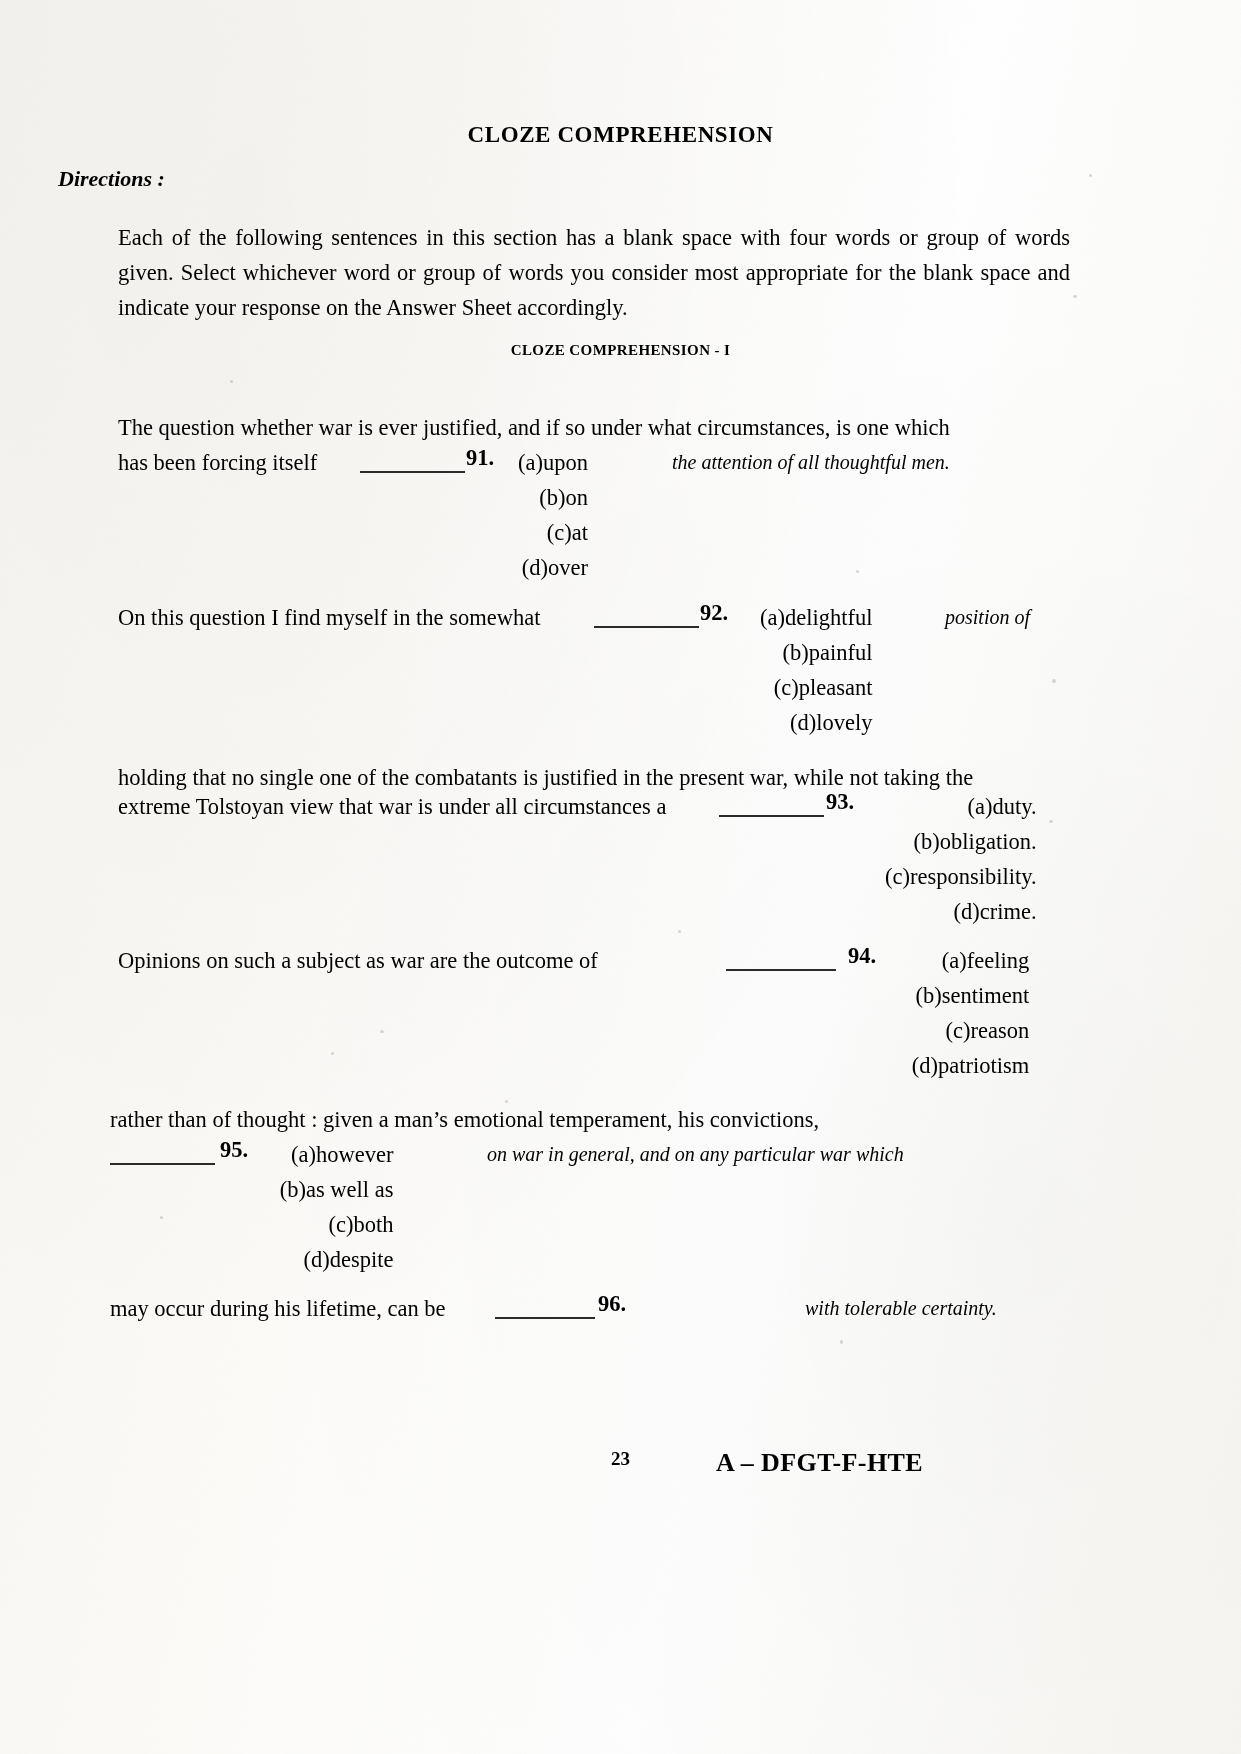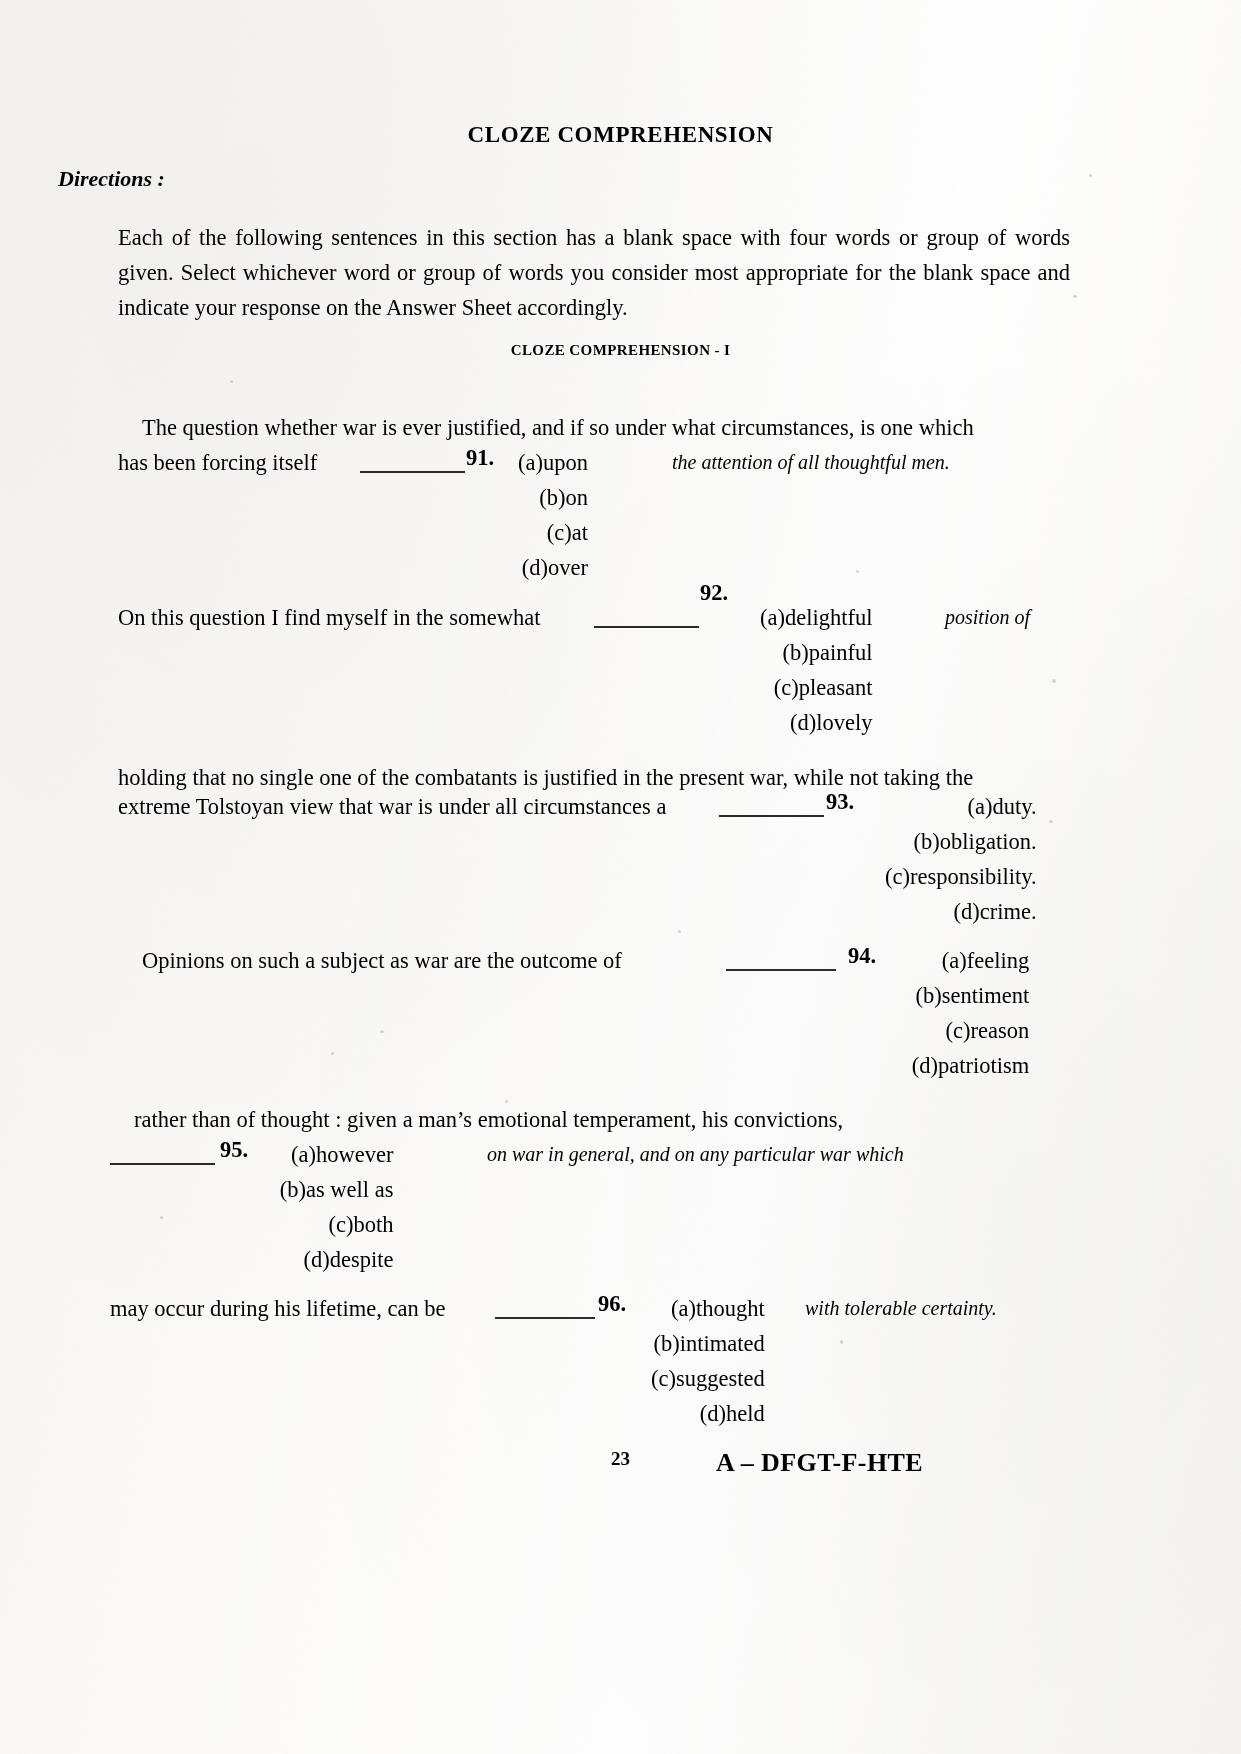--- a/index.html
+++ b/index.html
@@ -84,21 +84,20 @@
   }
 
   .stem {
     position: absolute;
     font-size: 22.5px;
     line-height: 35px;
   }
   .stem-justify {
     text-align: justify;
     text-align-last: left;
-    margin-left: 24px;
   }
 
   .blank {
     display: inline-block;
     border-bottom: 2px solid #2b2b2b;
     vertical-align: 2px;
   }
 
   .qnum {
     position: absolute;
@@ -199,21 +198,21 @@
       <span class="opt-letter">(c)</span><span class="opt-text">at</span>
     </div>
     <div class="opt">
       <span class="opt-letter">(d)</span><span class="opt-text">over</span>
     </div>
   </div>
   <div class="tail" style="top:445px; left:672px;">the attention of all thoughtful men.</div>
 
   <div class="stem" style="top:600px; left:118px;">On this question I find myself in the somewhat</div>
   <div class="blank" style="position:absolute; top:626px; left:594px; width:105px; height:0;"></div>
-  <div class="qnum" style="top:580px; left:700px;text-align:right;">92.</div>
+  <div class="qnum" style="top:600px; left:700px;text-align:right;">92.</div>
   <div class="options" style="top:600px; left:747px;">
     <div class="opt">
       <span class="opt-letter">(a)</span><span class="opt-text">delightful</span>
     </div>
     <div class="opt">
       <span class="opt-letter">(b)</span><span class="opt-text">painful</span>
     </div>
     <div class="opt">
       <span class="opt-letter">(c)</span><span class="opt-text">pleasant</span>
     </div>
@@ -275,34 +274,20 @@
     </div>
     <div class="opt">
       <span class="opt-letter">(d)</span><span class="opt-text">despite</span>
     </div>
   </div>
   <div class="tail" style="top:1137px; left:487px;">on war in general, and on any particular war which</div>
 
   <div class="stem" style="top:1291px; left:110px;">may occur during his lifetime, can be</div>
   <div class="blank" style="position:absolute; top:1317px; left:495px; width:100px; height:0;"></div>
   <div class="qnum" style="top:1291px; left:598px;">96.</div>
-  <div class="options" style="top:1291px; left:638px;">
-    <div class="opt">
-      <span class="opt-letter">(a)</span><span class="opt-text">thought</span>
-    </div>
-    <div class="opt">
-      <span class="opt-letter">(b)</span><span class="opt-text">intimated</span>
-    </div>
-    <div class="opt">
-      <span class="opt-letter">(c)</span><span class="opt-text">suggested</span>
-    </div>
-    <div class="opt">
-      <span class="opt-letter">(d)</span><span class="opt-text">held</span>
-    </div>
-  </div>
   <div class="tail" style="top:1291px; left:805px;">with tolerable certainty.</div>
 
   <div class="page-number">23</div>
   <div class="paper-code">A – DFGT-F-HTE</div>
 
 </div>
 
 <div class="speck" style="top:174px;left:1089px;width:3px;height:3px;"></div>
 <div class="speck" style="top:295px;left:1073px;width:4px;height:3px;"></div>
 <div class="speck" style="top:570px;left:856px;width:3px;height:3px;"></div>

